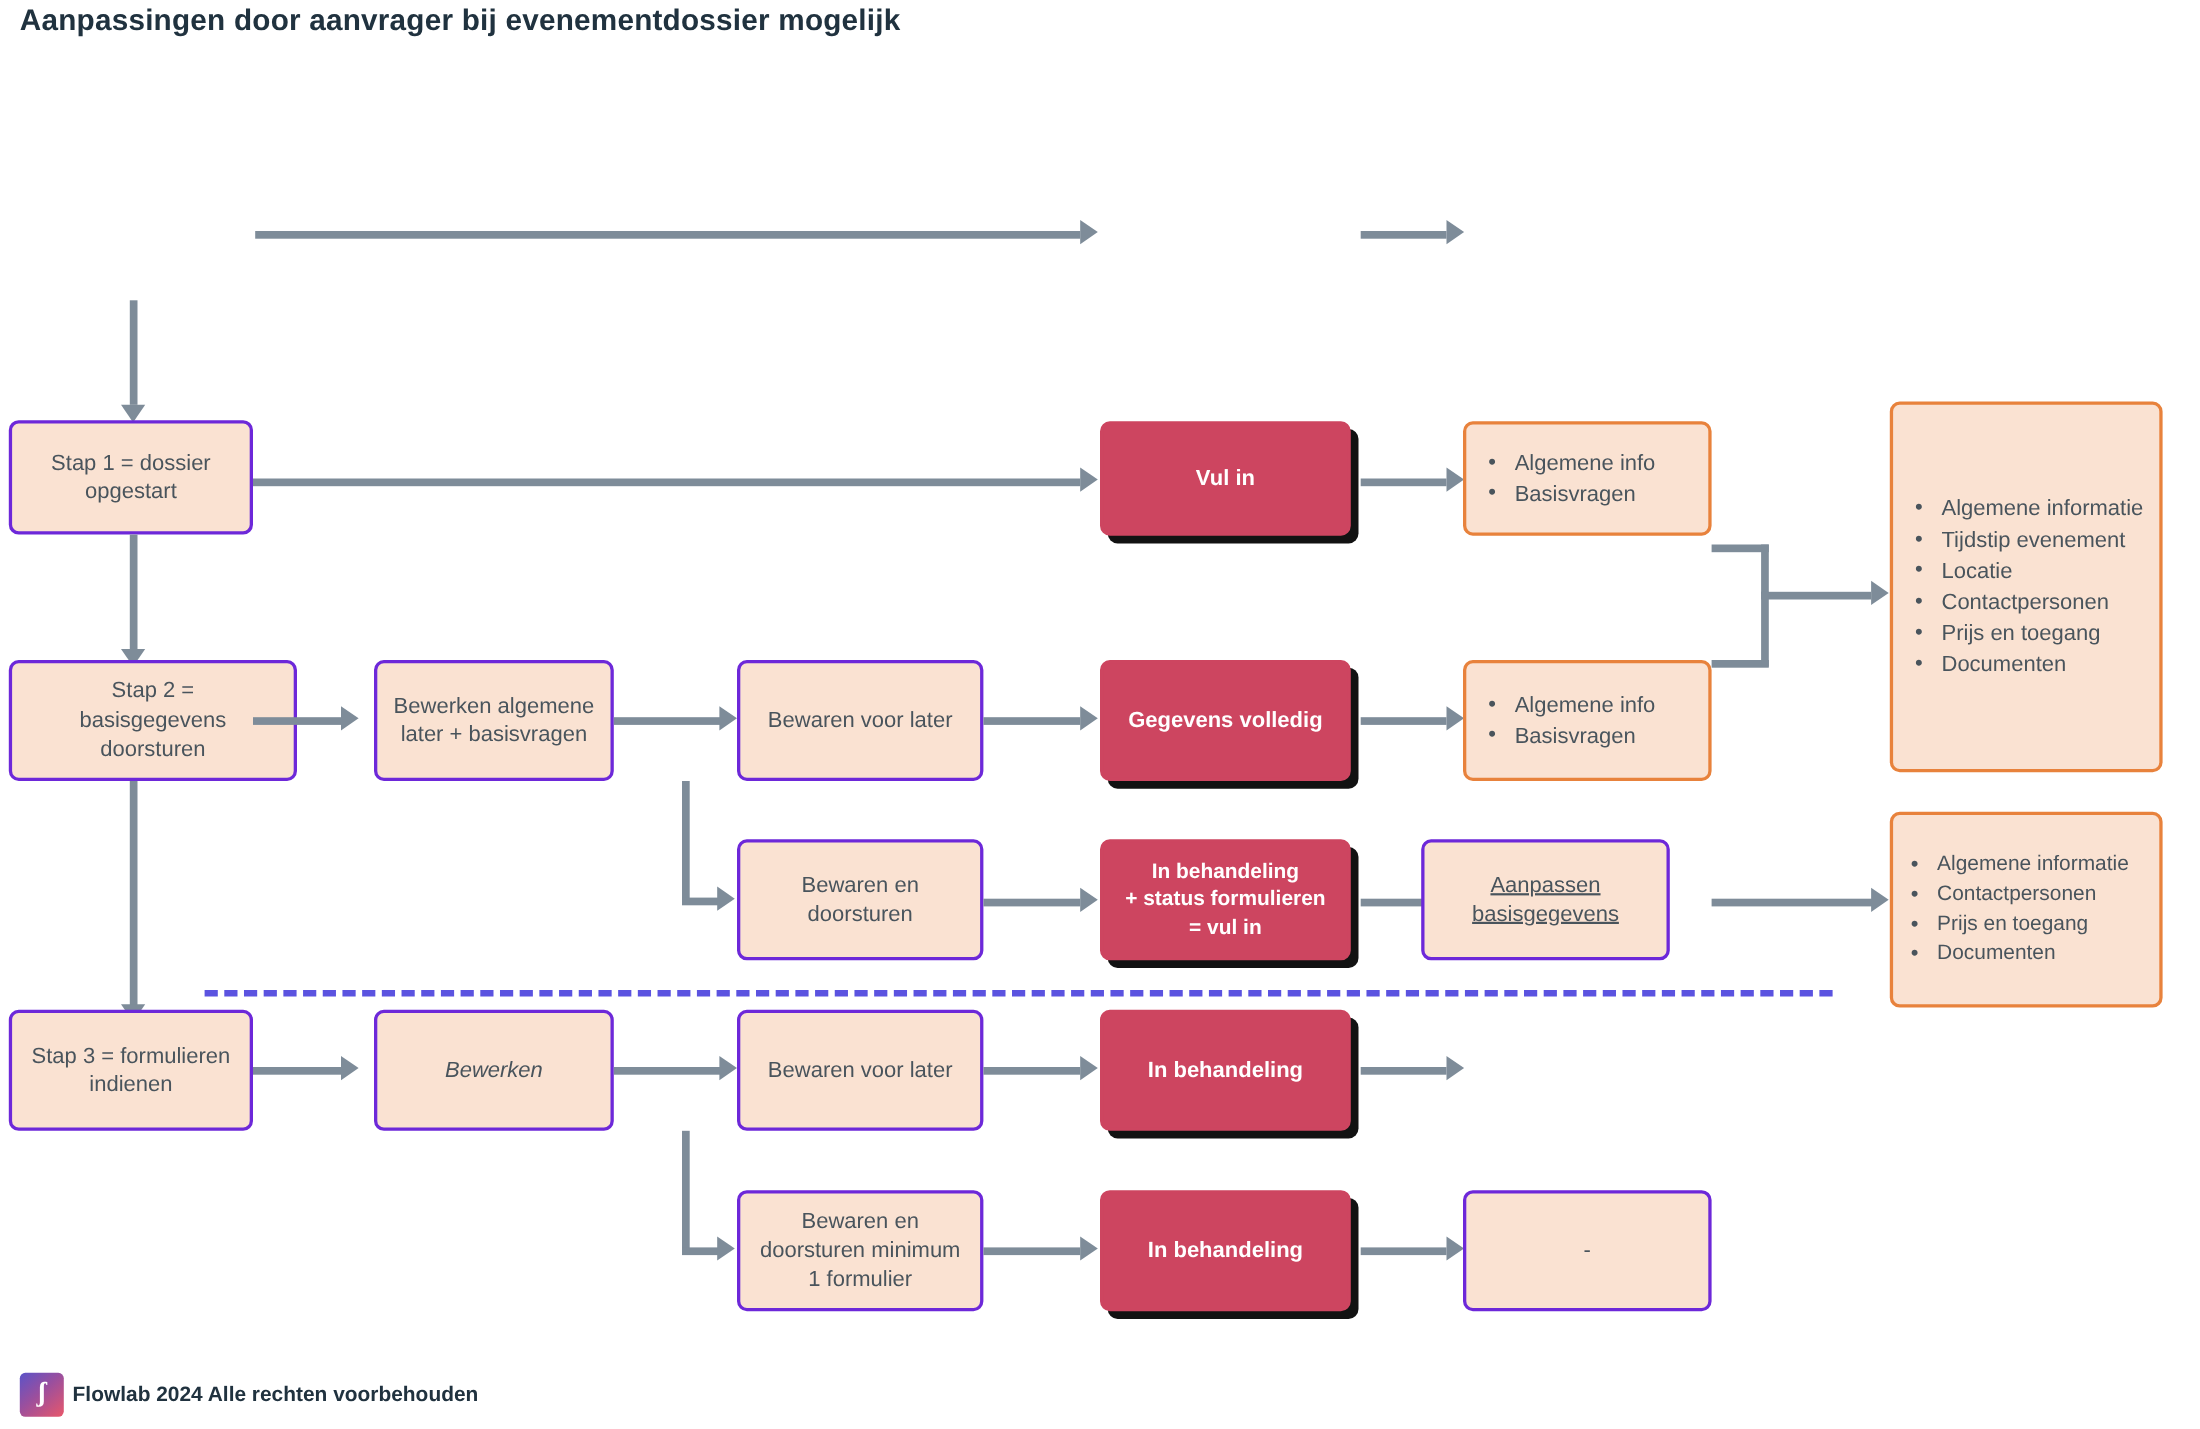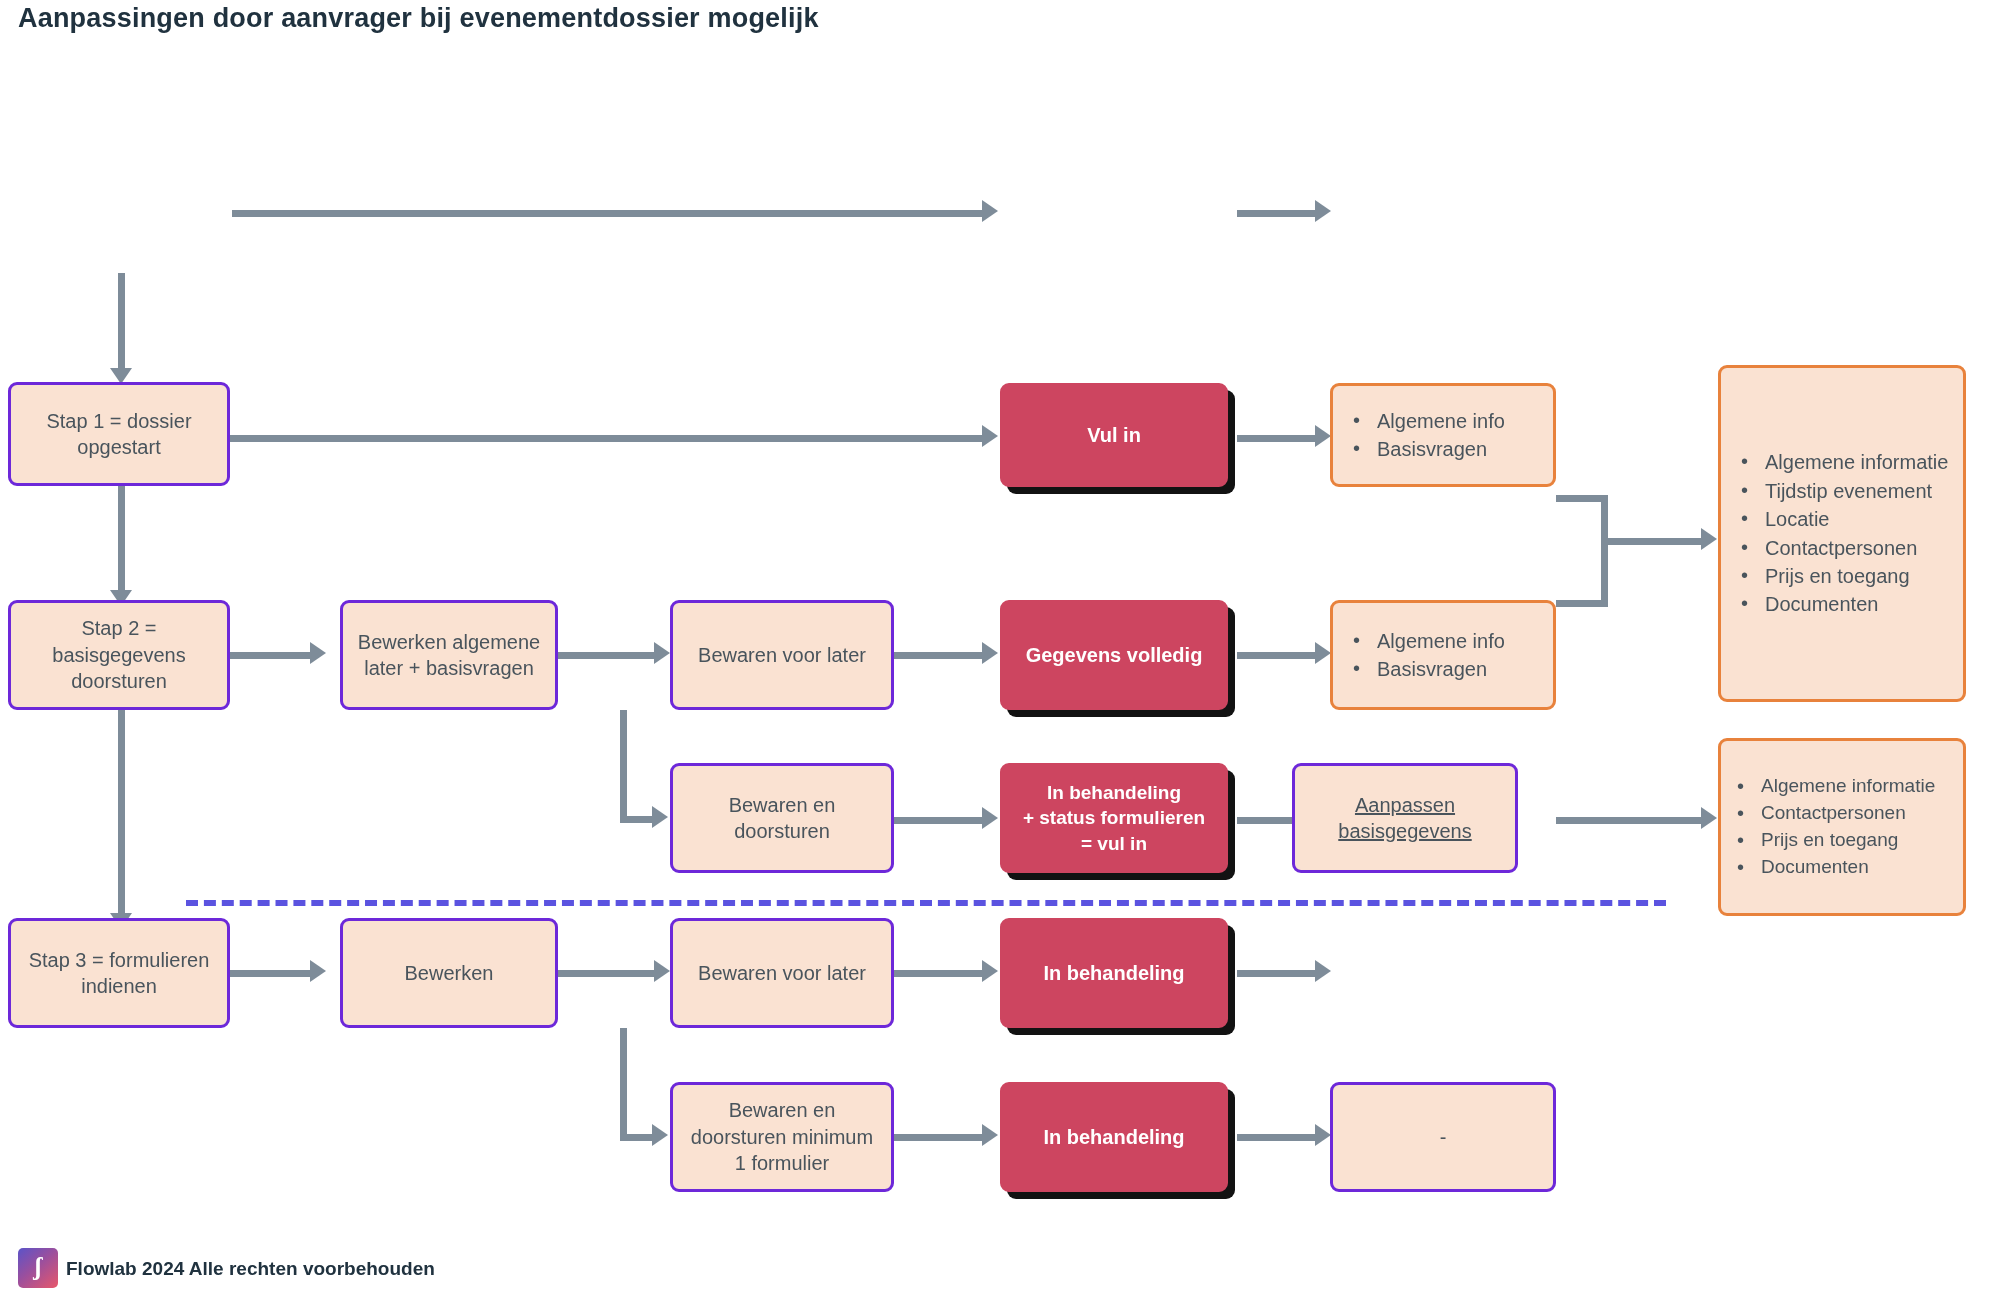--- a/index.html
+++ b/index.html
@@ -148,21 +148,21 @@
       <li>Locatie</li>
       <li>Contactpersonen</li>
       <li>Prijs en toegang</li>
       <li>Documenten</li>
     </ul>
   </div>
 
   <div class="ln lnv" style="left:118px;top:486px;height:104px;"></div>
   <div class="arrV" style="left:110px;top:590px;"></div>
 
-  <div class="node n-light" style="left:8px;top:600px;width:222px;height:110px;align-items:center;">
+  <div class="node n-light" style="left:8px;top:600px;width:262px;height:110px;align-items:center;">
     <div class="txt">Stap 2 =
 basisgegevens
 doorsturen</div>
   </div>
 
   <div class="ln lnh" style="left:230px;top:652px;width:80px;"></div>
   <div class="arrH" style="left:310px;top:642px;"></div>
 
   <div class="node n-light" style="left:340px;top:600px;width:218px;height:110px;">
     <div class="txt">Bewerken algemene
@@ -241,21 +241,21 @@
   <div class="dashline" style="left:186px;top:900px;width:1480px;"></div>
 
   <div class="node n-light" style="left:8px;top:918px;width:222px;height:110px;">
     <div class="txt">Stap 3 = formulieren
 indienen</div>
   </div>
 
   <div class="ln lnh" style="left:230px;top:970px;width:80px;"></div>
   <div class="arrH" style="left:310px;top:960px;"></div>
 
-  <div class="node n-light" style="left:340px;top:918px;width:218px;height:110px;">
+  <div class="node n-light" style="left:340px;top:918px;width:218px;height:110px;font-style:italic;">
     <div class="txt">Bewerken</div>
   </div>
 
   <div class="ln lnh" style="left:558px;top:970px;width:100px;"></div>
   <div class="arrH" style="left:654px;top:960px;"></div>
 
   <div class="node n-light" style="left:670px;top:918px;width:224px;height:110px;">
     <div class="txt">Bewaren voor later</div>
   </div>
 

